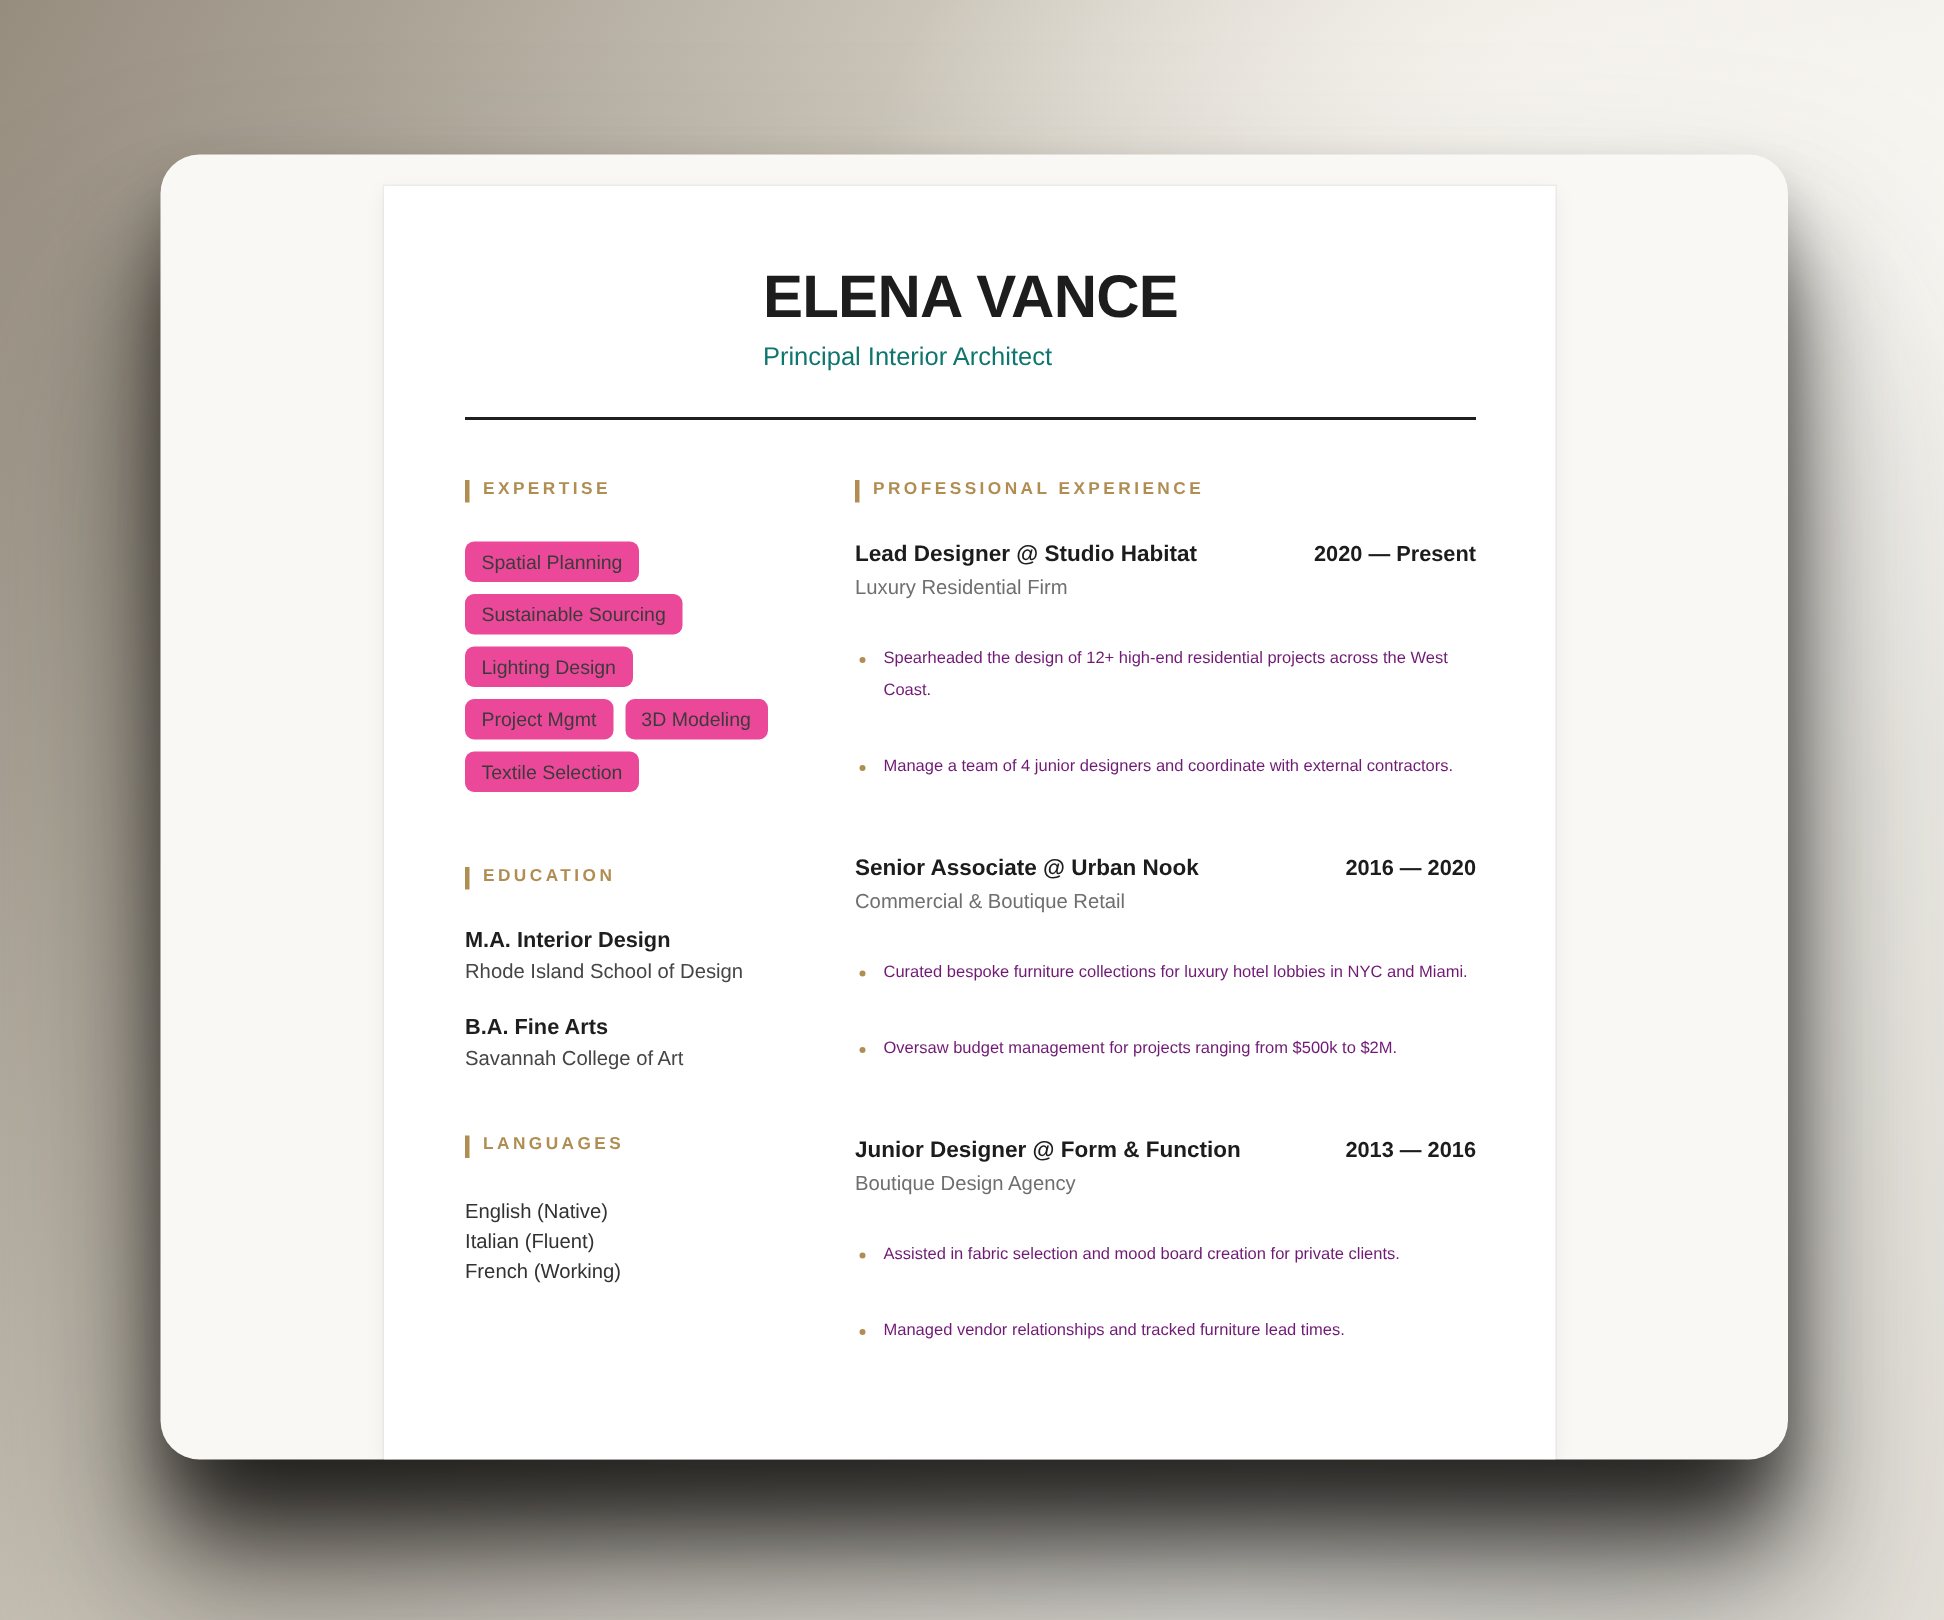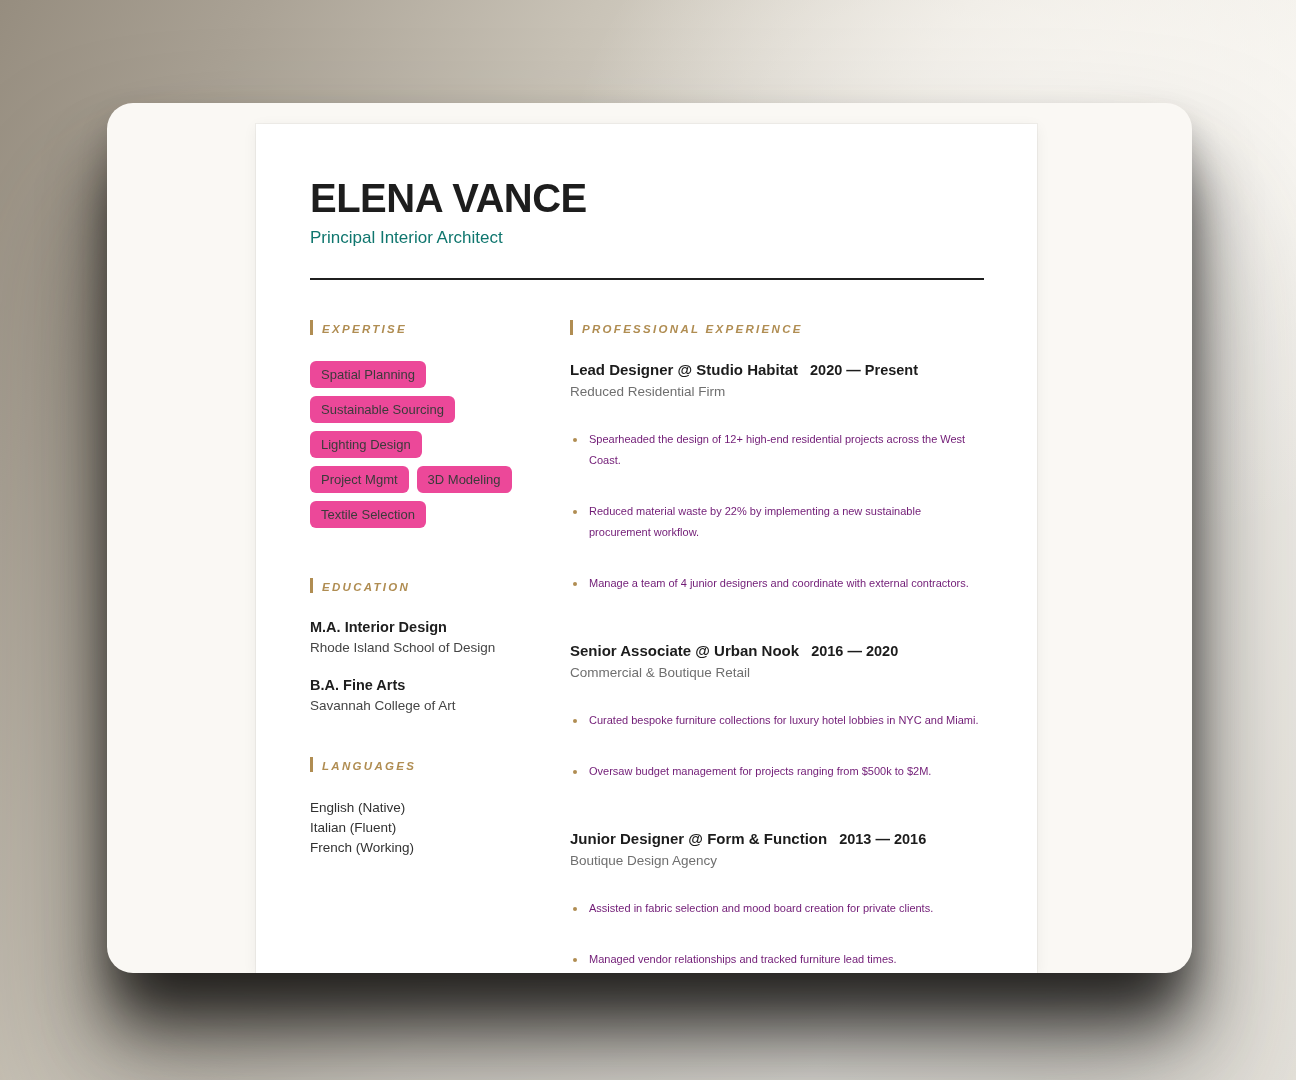--- a/index.html
+++ b/index.html
@@ -39,21 +39,21 @@
     width: 781px;
     height: 849px;
     background: #ffffff;
     box-shadow: 0 0 0 1px rgba(0,0,0,0.04), 0 3px 14px rgba(0,0,0,0.06);
     box-sizing: border-box;
     padding: 54px 53px 0 54px;
   }
   
   .res-header {
     display: flex;
-    justify-content: space-between;
+    justify-content: center;
     align-items: flex-start;
     gap: 28px;
   }
   .person-name {
     margin: 0;
     font-size: 40px;
     line-height: 1.0;
     font-weight: 700;
     letter-spacing: -0.5px;
     color: #1d1d1d;
@@ -79,24 +79,23 @@
   .columns {
     display: flex;
     margin-top: 40px;
     gap: 52px;
   }
   .col-left  { width: 208px; flex: 0 0 208px; }
   .col-right { flex: 1; min-width: 0; }
 
   .section-heading {
     display: flex;
-    align-items: flex-end;
+    align-items: flex-start;
     gap: 9px;
     margin: 0 0 26px 0;
-    font-style: italic;
   }
   .accent-bar {
     width: 3px;
     height: 15px;
     background: #b08d52;
     flex: 0 0 3px;
   }
   .section-heading .label {
     font-size: 11.5px;
     font-weight: 700;
@@ -135,21 +134,21 @@
   .lang-section { margin-top: 44px; }
   .lang-line {
     font-size: 13.5px;
     line-height: 20px;
     color: #323232;
   }
   
   .job { margin-bottom: 48px; }
   .job-head {
     display: flex;
-    justify-content: flex-start;
+    justify-content: space-between;
     align-items: baseline;
     gap: 12px;
   }
   .job-title {
     font-size: 15px;
     font-weight: 700;
     color: #1c1c1c;
   }
   .job-dates {
     font-size: 14.5px;
@@ -254,24 +253,23 @@
           <div class="section-heading">
             <span class="accent-bar"></span>
             <span class="label">PROFESSIONAL EXPERIENCE</span>
           </div>
 
           <article class="job">
             <div class="job-head">
               <span class="job-title">Lead Designer @ Studio Habitat</span>
               <span class="job-dates">2020 — Present</span>
             </div>
-            <div class="job-company">Reduced Residential Firm</div>
+            <div class="job-company">Luxury Residential Firm</div>
             <ul class="bullets">
               <li>Spearheaded the design of 12+ high-end residential projects across the West Coast.</li>
-              <li>Reduced material waste by 22% by implementing a new sustainable procurement workflow.</li>
               <li>Manage a team of 4 junior designers and coordinate with external contractors.</li>
             </ul>
           </article>
 
           <article class="job">
             <div class="job-head">
               <span class="job-title">Senior Associate @ Urban Nook</span>
               <span class="job-dates">2016 — 2020</span>
             </div>
             <div class="job-company">Commercial &amp; Boutique Retail</div>

